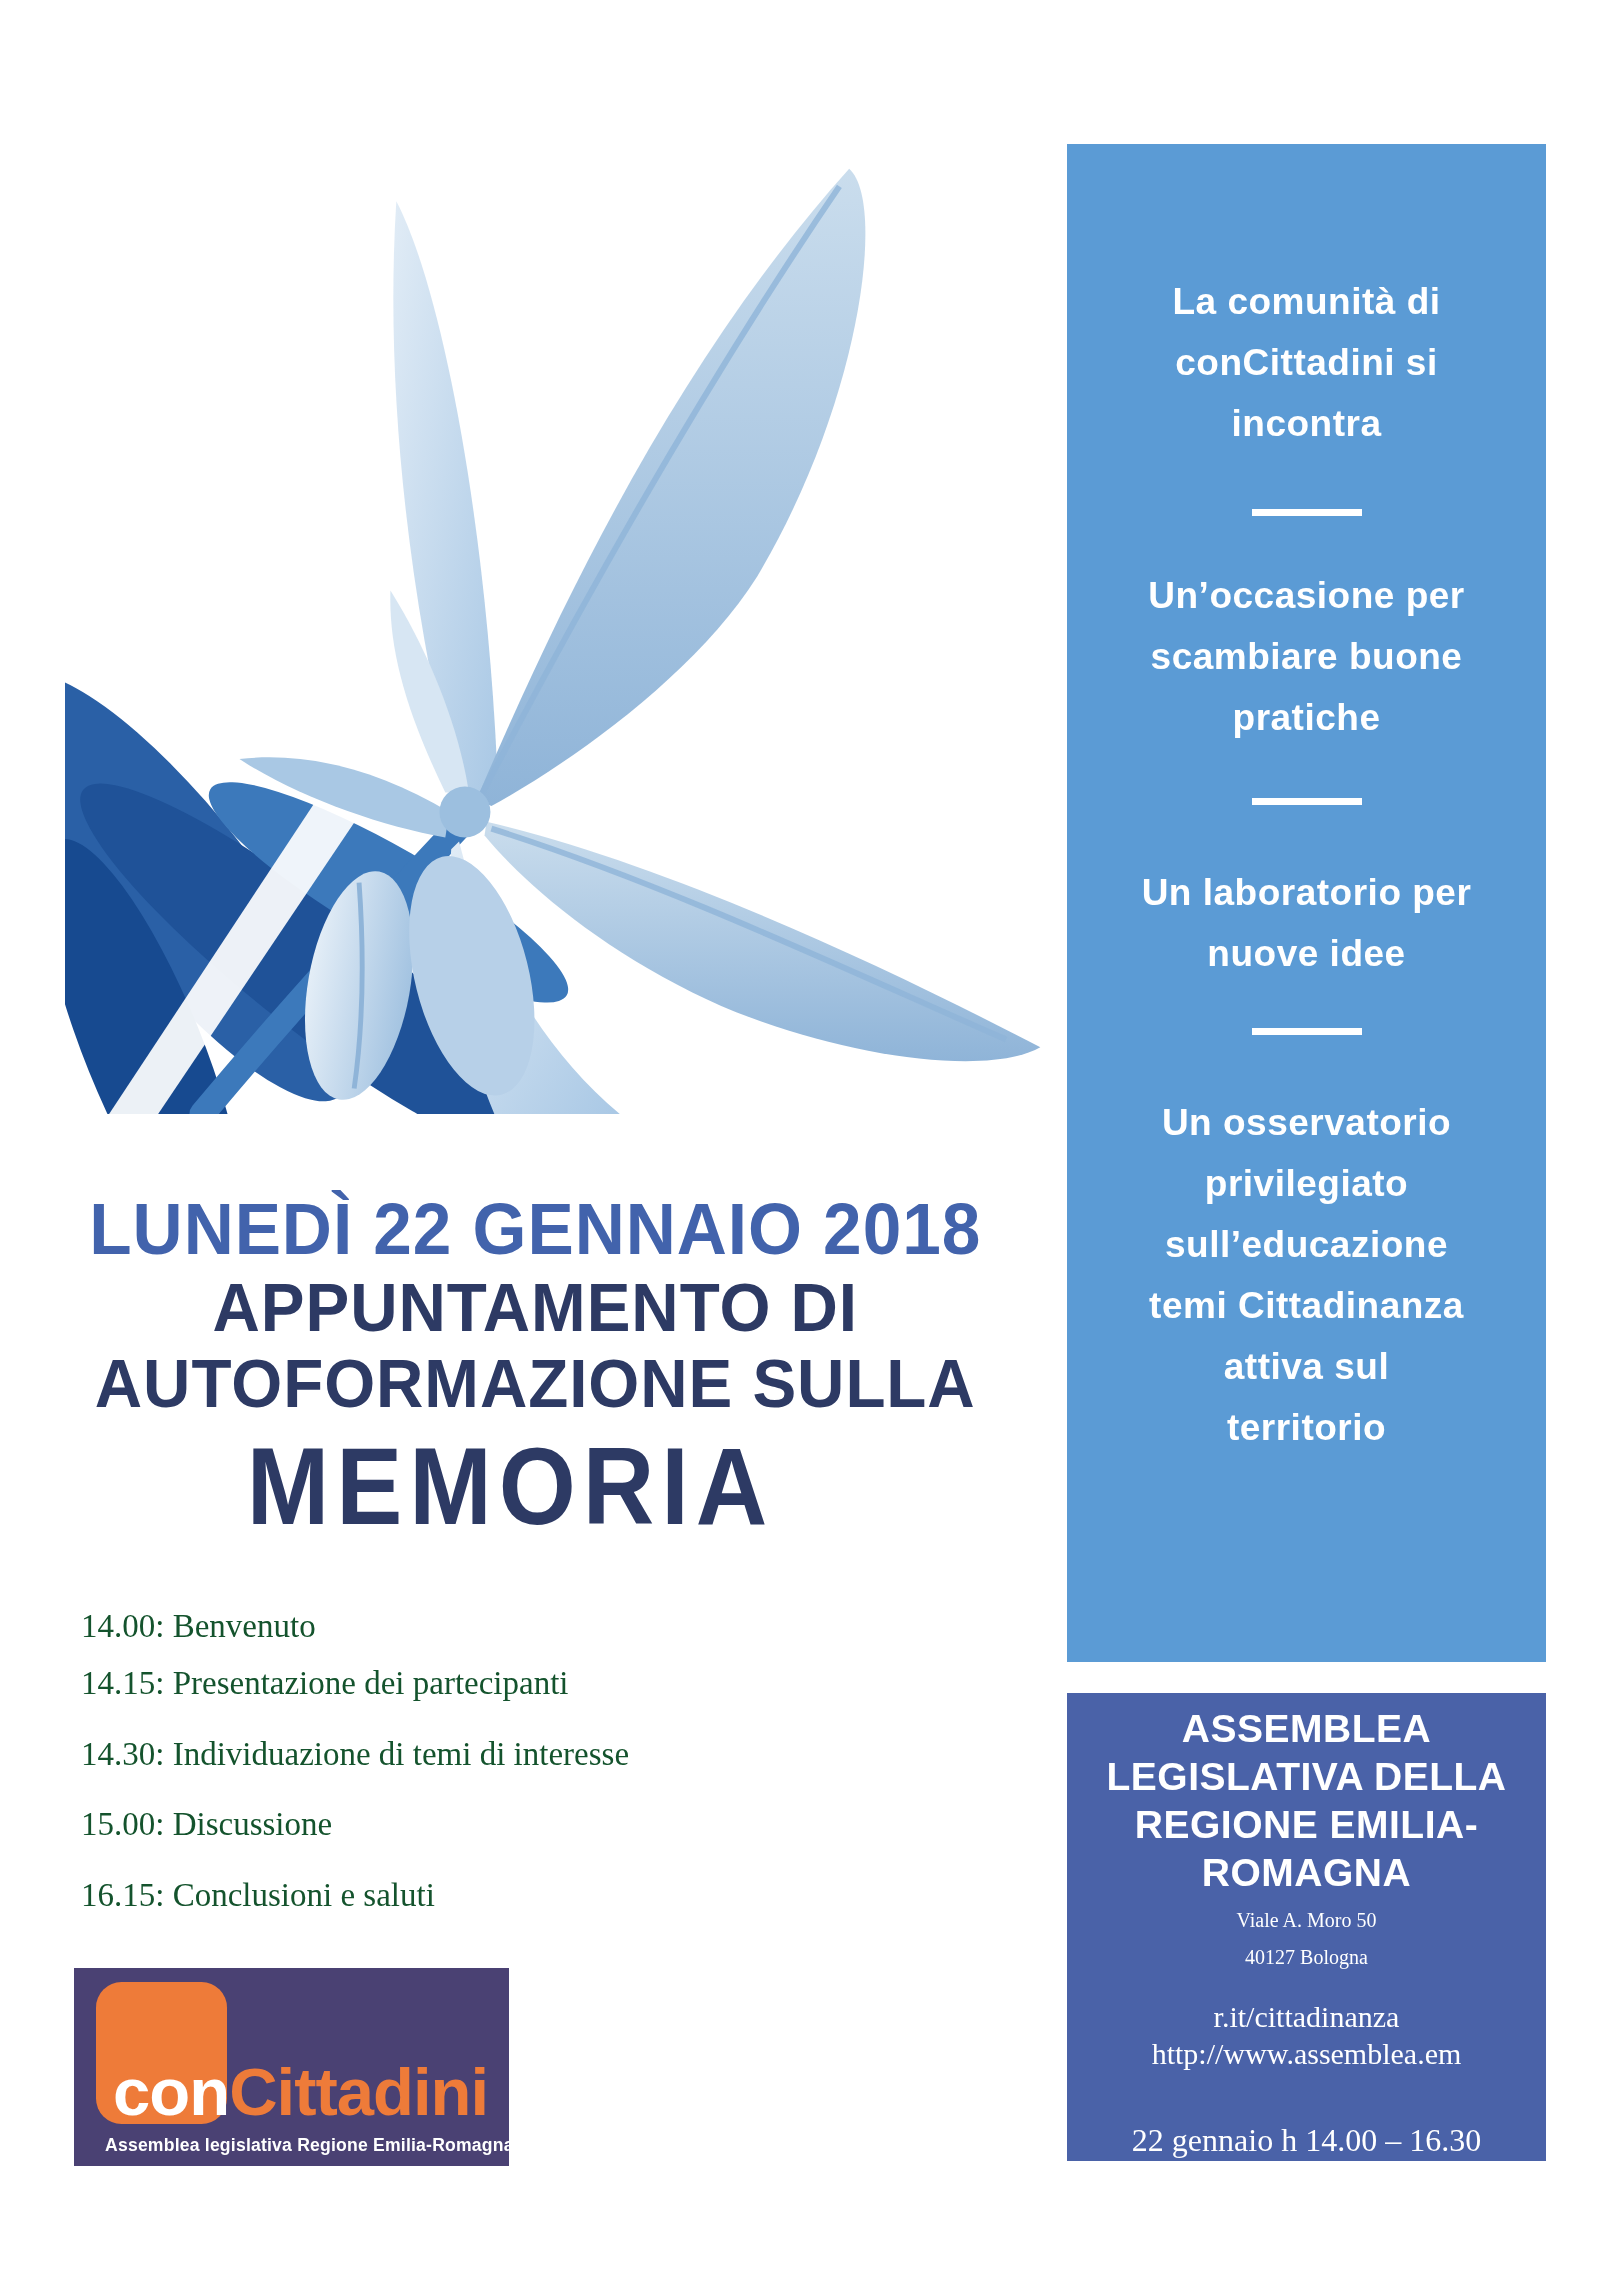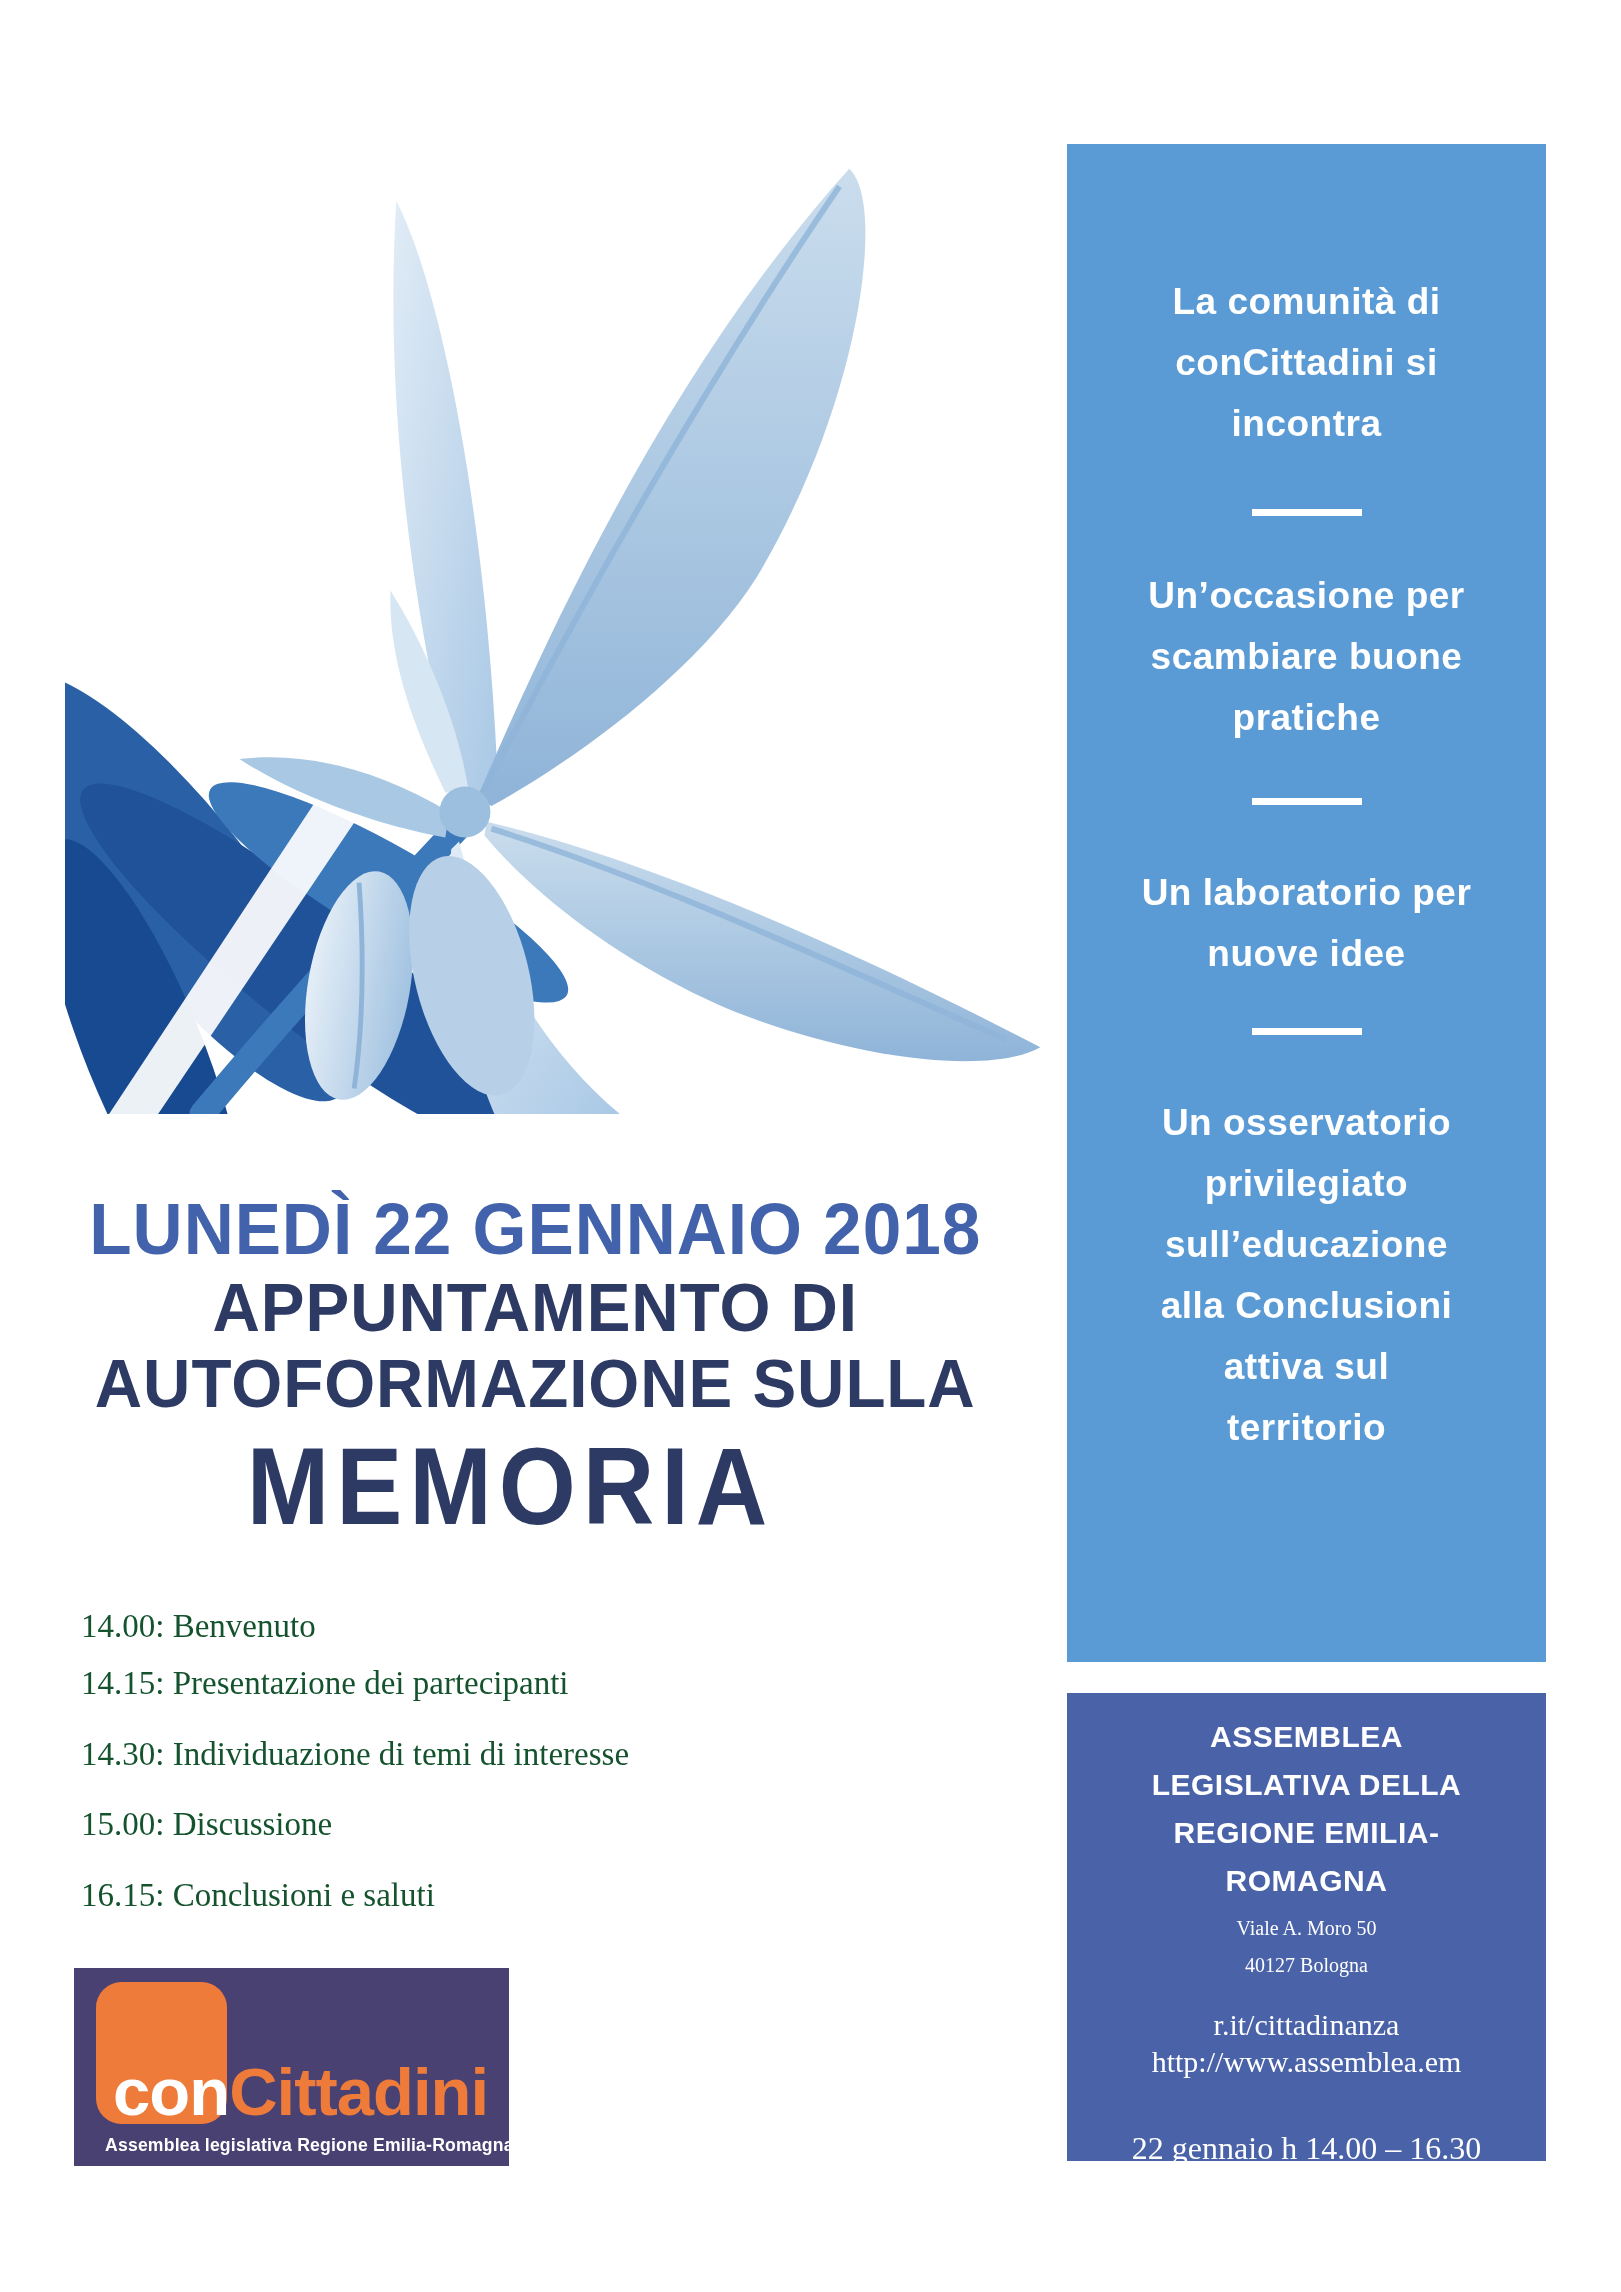--- a/index.html
+++ b/index.html
@@ -27,21 +27,21 @@
   .sb-block{position:absolute;left:0;right:0;text-align:center;color:#ffffff;
     font-weight:bold;font-size:37px;line-height:61px;letter-spacing:0.5px;}
   .sb-divider{position:absolute;left:50%;transform:translateX(-50%);width:110px;height:6.9px;background:#ffffff;}
   .sb1{top:127px;} .hr1{top:365px;}
   .sb2{top:421px;} .hr2{top:654px;}
   .sb3{top:718px;} .hr3{top:884px;}
   .sb4{top:948px;}
   
   .infobox{position:absolute;left:1067px;top:1693px;width:479px;height:468px;background:#4a62a8;
     color:#ffffff;text-align:center;overflow:hidden;}
-  .org{margin-top:20px;font-weight:bold;font-size:30px;line-height:48px;letter-spacing:0.5px;}
+  .org{margin-top:12px;font-weight:bold;font-size:39px;line-height:48px;letter-spacing:0.5px;}
   .address{margin-top:5px;font-family:"Liberation Serif",serif;font-size:20px;line-height:37px;}
   .url{margin-top:21.6px;font-family:"Liberation Serif",serif;font-size:30px;line-height:37px;}
   .eventdate{margin-top:51px;font-family:"Liberation Serif",serif;font-size:32px;line-height:35px;}
   
   .logo{position:absolute;left:74px;top:1968px;width:435px;height:198px;background:#4a4173;}
   .logo-square{position:absolute;left:21.6px;top:13.7px;width:131px;height:142px;border-radius:25.5px;background:#ee7b39;}
   .brand{position:absolute;left:39px;top:93px;font-size:67px;font-weight:bold;line-height:61px;
     letter-spacing:-1px;white-space:nowrap;}
   .brand .con{color:#ffffff;}
   .brand .citt{color:#ee7b39;}
@@ -125,21 +125,21 @@
     <div class="sb-divider hr2"></div>
     <div class="sb-block sb3">
       <div>Un laboratorio per</div>
       <div>nuove idee</div>
     </div>
     <div class="sb-divider hr3"></div>
     <div class="sb-block sb4">
       <div>Un osservatorio</div>
       <div>privilegiato</div>
       <div>sull’educazione</div>
-      <div>alla Conclusioni</div>
+      <div>temi Cittadinanza</div>
       <div>attiva sul</div>
       <div>territorio</div>
     </div>
   </div>
 
   <div class="infobox">
     <div class="org">
       <div>ASSEMBLEA</div>
       <div>LEGISLATIVA DELLA</div>
       <div>REGIONE EMILIA-</div>

